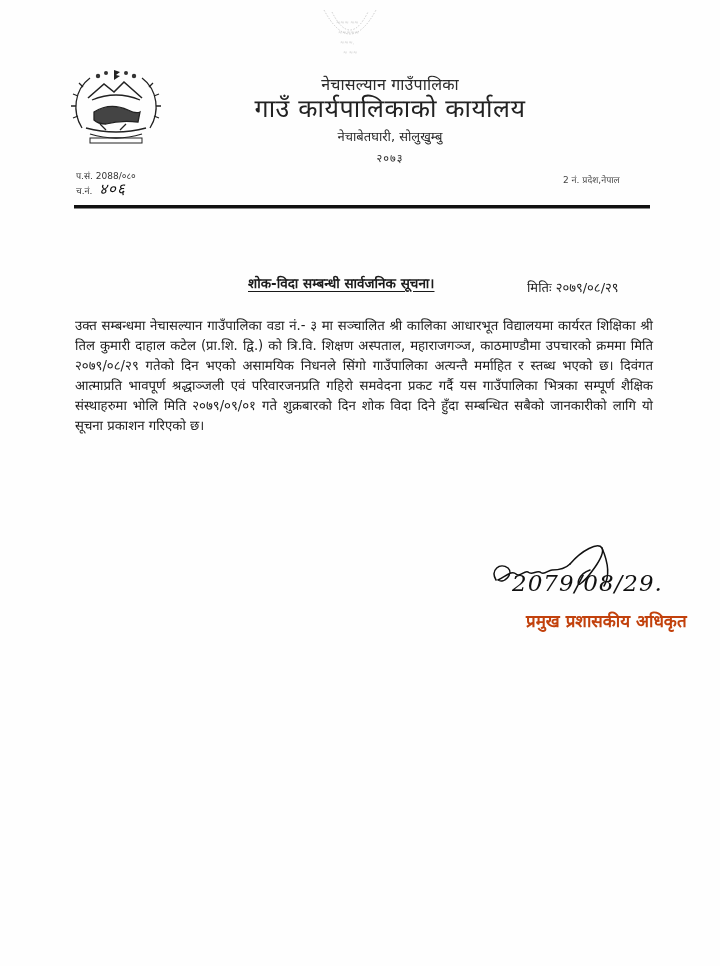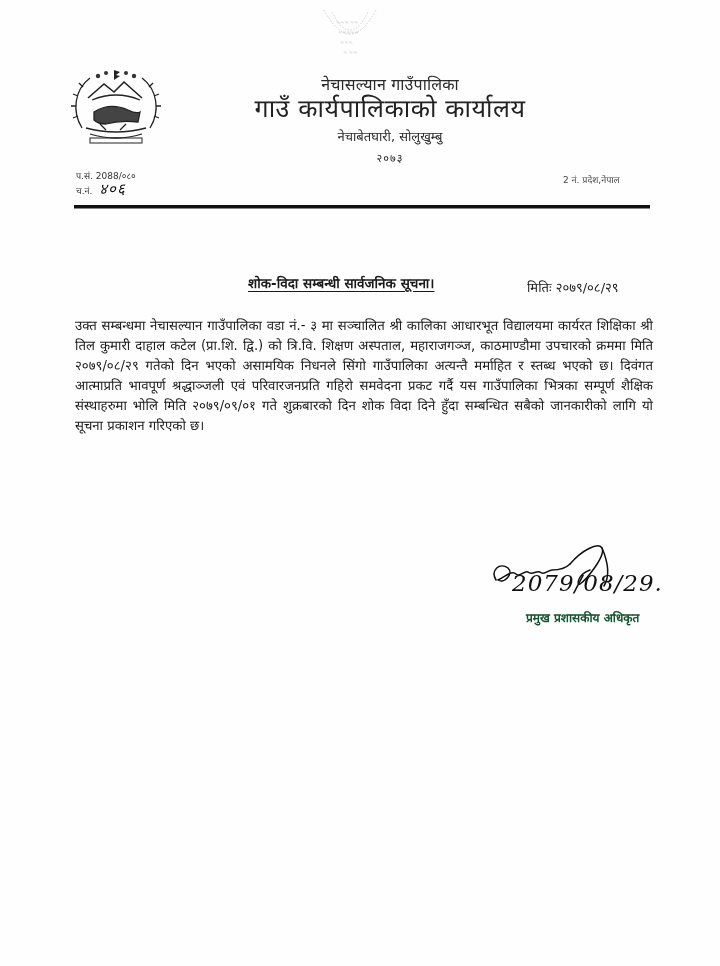--- a/index.html
+++ b/index.html
@@ -143,22 +143,22 @@
       font-family: "DejaVu Serif", serif;
       font-style: italic;
       font-size: 23px;
       color: #111;
       letter-spacing: 1px;
     }
     .signatory-title {
       position: absolute;
       left: 526px;
       top: 609px;
-      font-size: 12px;
-      color: #14532d;
+      font-size: 17px;
+      color: #c2410c;
       font-weight: bold;
     }
   </style>
 </head>
 <body>
 
 <div class="page">
 
   <svg class="stamp" viewBox="0 0 64 68">
     <g fill="none" stroke="#777" stroke-width="0.8" stroke-dasharray="1.5 1.5">

